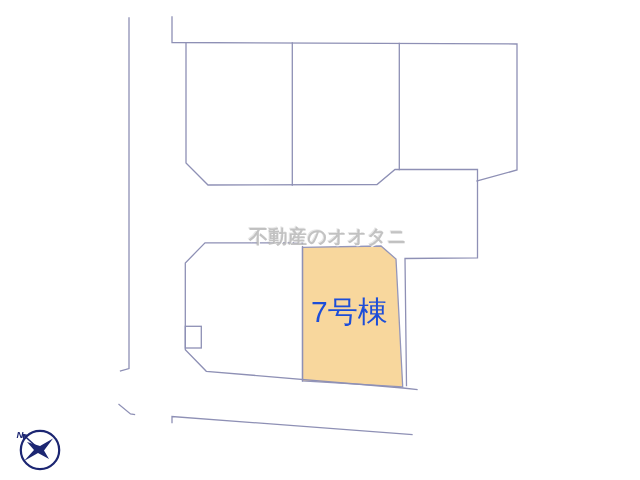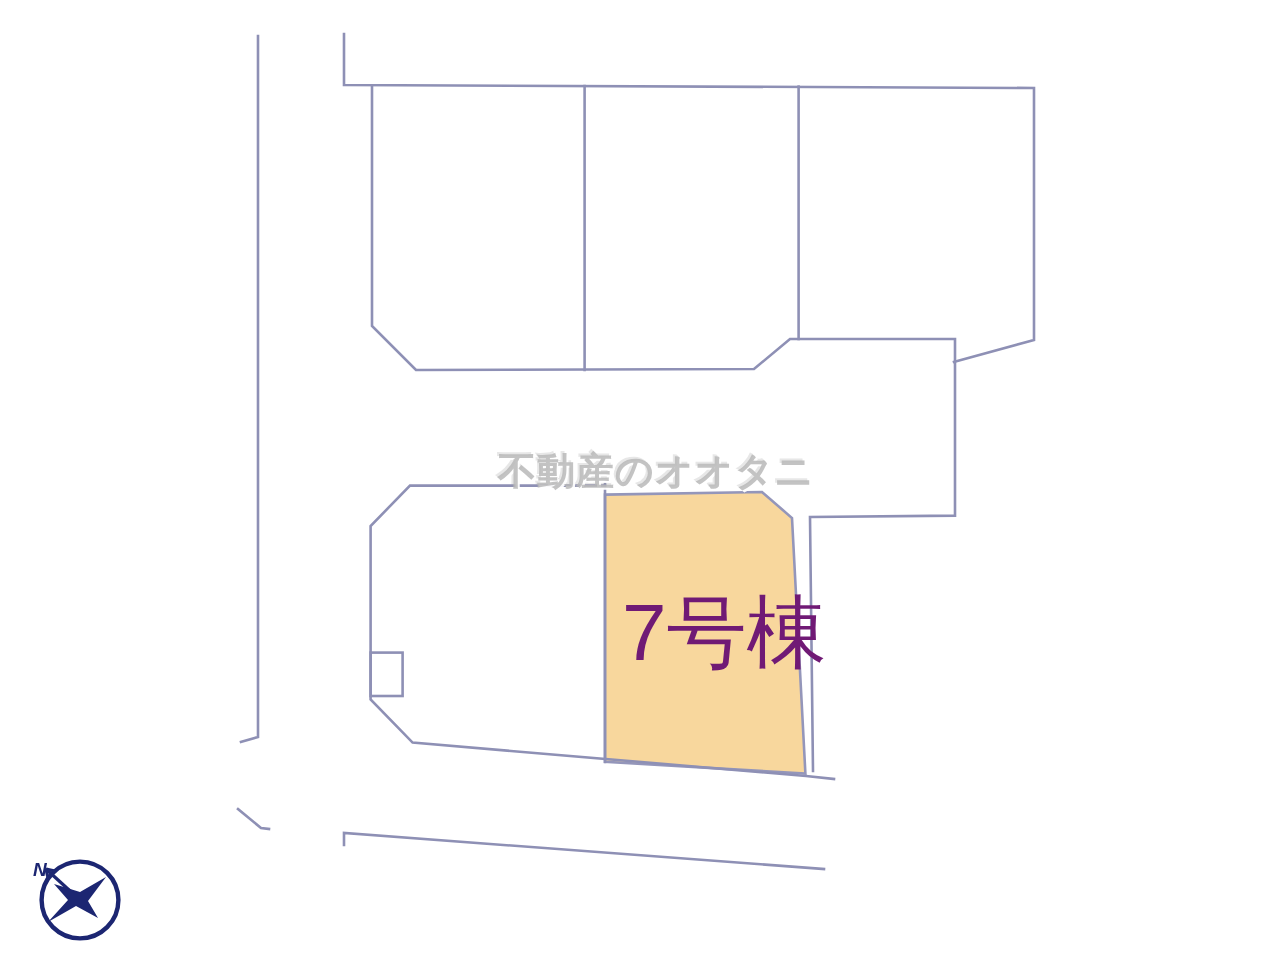--- a/index.html
+++ b/index.html
@@ -10,21 +10,21 @@
   #parcel-svg{position:absolute;left:0;top:0;}
   .watermark{
     position:absolute;left:249px;top:227px;
     font-size:19px;font-weight:bold;letter-spacing:0.5px;line-height:1;
     color:rgba(184,184,184,0.85);
     text-shadow:1px 1px 0 rgba(255,255,255,0.95), -1px -1px 0 rgba(160,160,160,0.25);
     white-space:nowrap;user-select:none;
   }
   .plot-label{
     position:absolute;left:311px;top:297px;
-    font-size:40px;line-height:1;color:#701a75;
+    font-size:30px;line-height:1;color:#1d4ed8;
     white-space:nowrap;user-select:none;
   }
   .compass{position:absolute;left:16px;top:426px;}
 </style>
 </head>
 <body>
 
 <div id="stage">
 
   <svg id="parcel-svg" width="640" height="480" viewBox="0 0 640 480">

